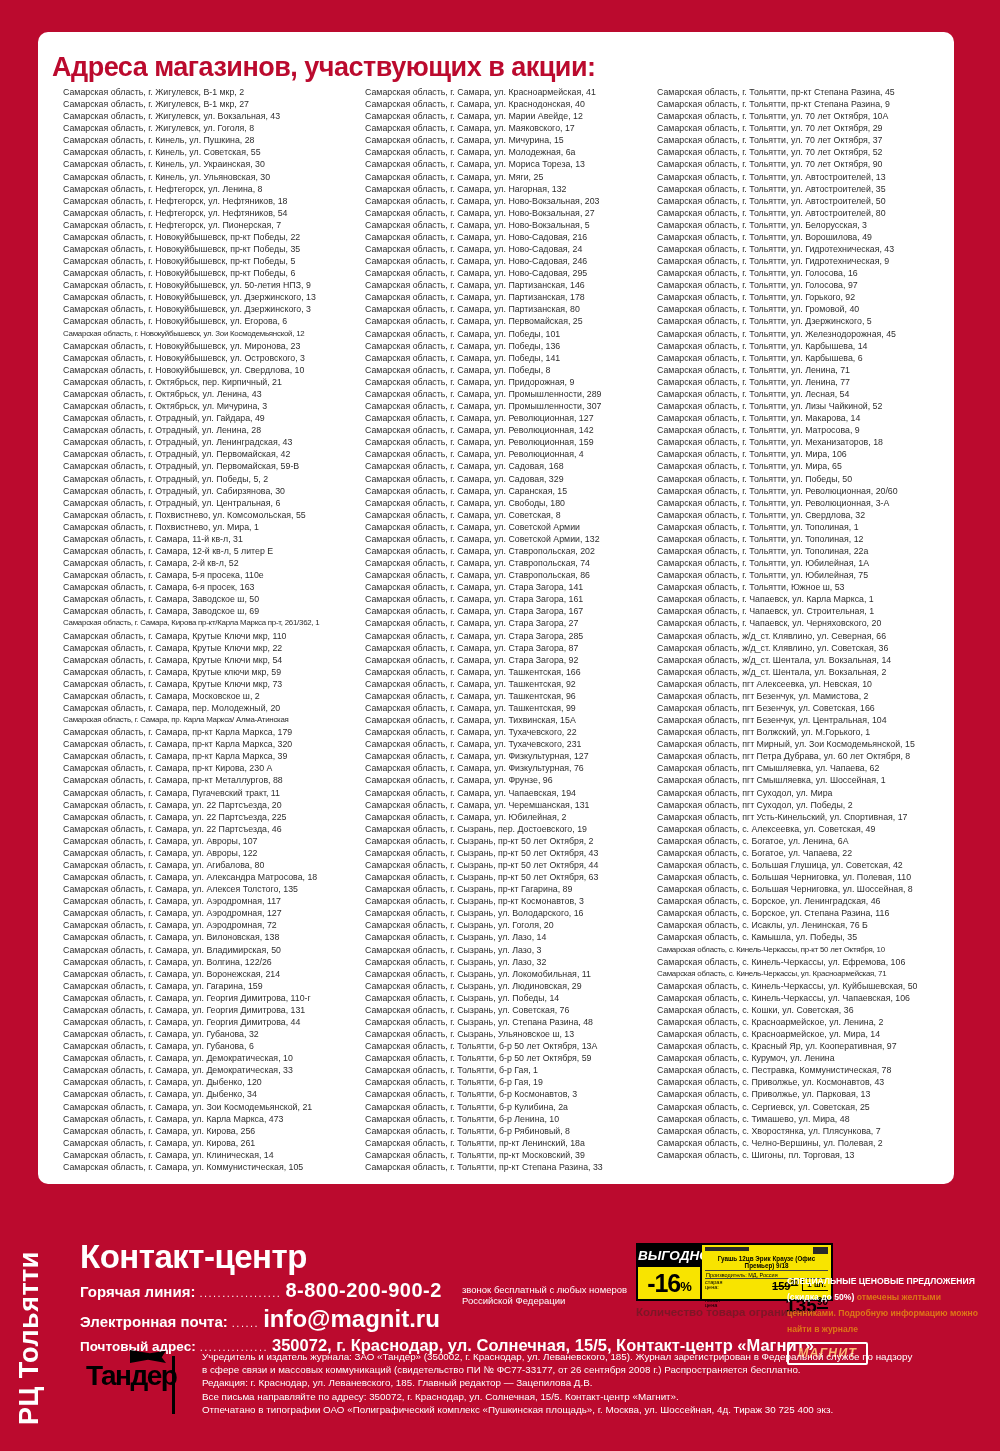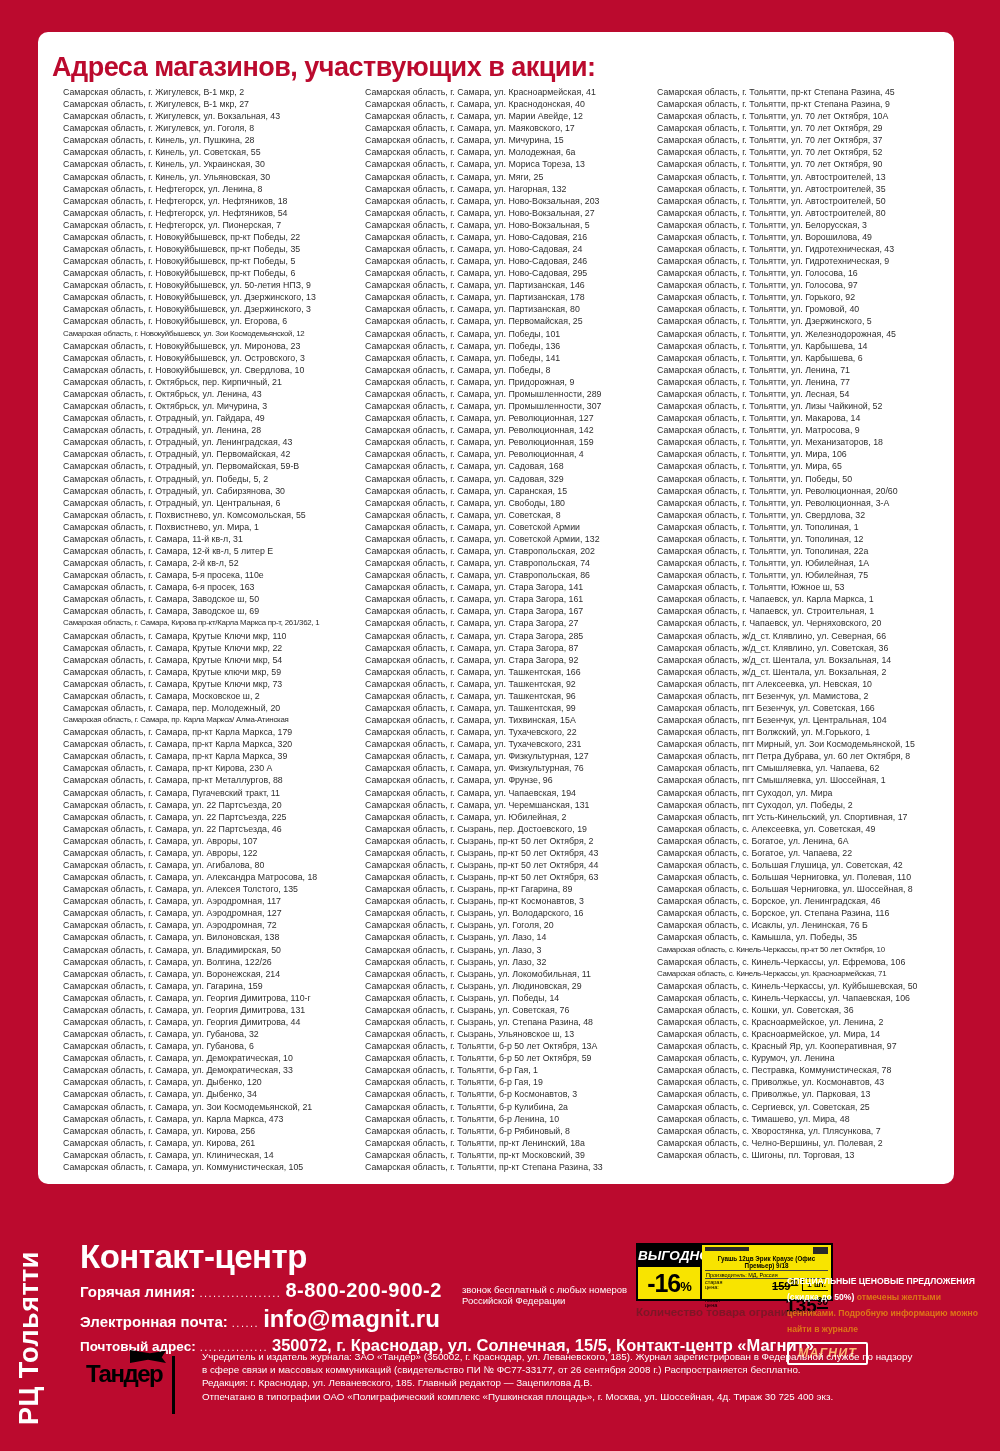--- a/index.html
+++ b/index.html
@@ -105,21 +105,21 @@
 
   
   .publisher{position:absolute;left:86px;top:1350px;display:flex;}
   .tander{position:relative;width:100px;height:70px;}
   .tander-flag{
     position:absolute;top:0;left:44px;width:36px;height:13px;background:#000;
     clip-path:polygon(0 100%,0 0,55% 25%,100% 5%,88% 55%,100% 100%,50% 75%);
   }
   .tander-text{
     position:absolute;top:10px;left:0;
-    font-size:24px;font-weight:bold;color:#000;letter-spacing:-1.5px;
+    font-size:28px;font-weight:bold;color:#000;letter-spacing:-1.5px;
   }
   .tander-bar{position:absolute;left:86px;top:6px;width:3px;height:58px;background:#000;}
   .pub-lines{margin-left:16px;color:#fff;font-size:9.8px;line-height:13.2px;width:780px;}
 </style>
 </head>
 <body>
 
 <div class="panel"></div>
 
 <div class="page-title">Адреса магазинов, участвующих в акции:</div>
@@ -461,15 +461,16 @@
 <div class="publisher">
   <div class="tander">
     <div class="tander-flag"></div>
     <span class="tander-text">Тандер</span>
     <div class="tander-bar"></div>
   </div>
   <div class="pub-lines">
       <div class="pub-line">Учредитель и издатель журнала: ЗАО «Тандер» (350002, г. Краснодар, ул. Леваневского, 185). Журнал зарегистрирован в Федеральной службе по надзору</div>
       <div class="pub-line">в сфере связи и массовых коммуникаций (свидетельство ПИ № ФС77-33177, от 26 сентября 2008 г.) Распространяется бесплатно.</div>
       <div class="pub-line">Редакция: г. Краснодар, ул. Леваневского, 185. Главный редактор — Зацепилова Д.В.</div>
+      <div class="pub-line">Все письма направляйте по адресу: 350072, г. Краснодар, ул. Солнечная, 15/5. Контакт-центр «Магнит».</div>
       <div class="pub-line">Отпечатано в типографии ОАО «Полиграфический комплекс «Пушкинская площадь», г. Москва, ул. Шоссейная, 4д. Тираж 30 725 400 экз.</div>
     </div>
 </div>
 
 </body></html>

